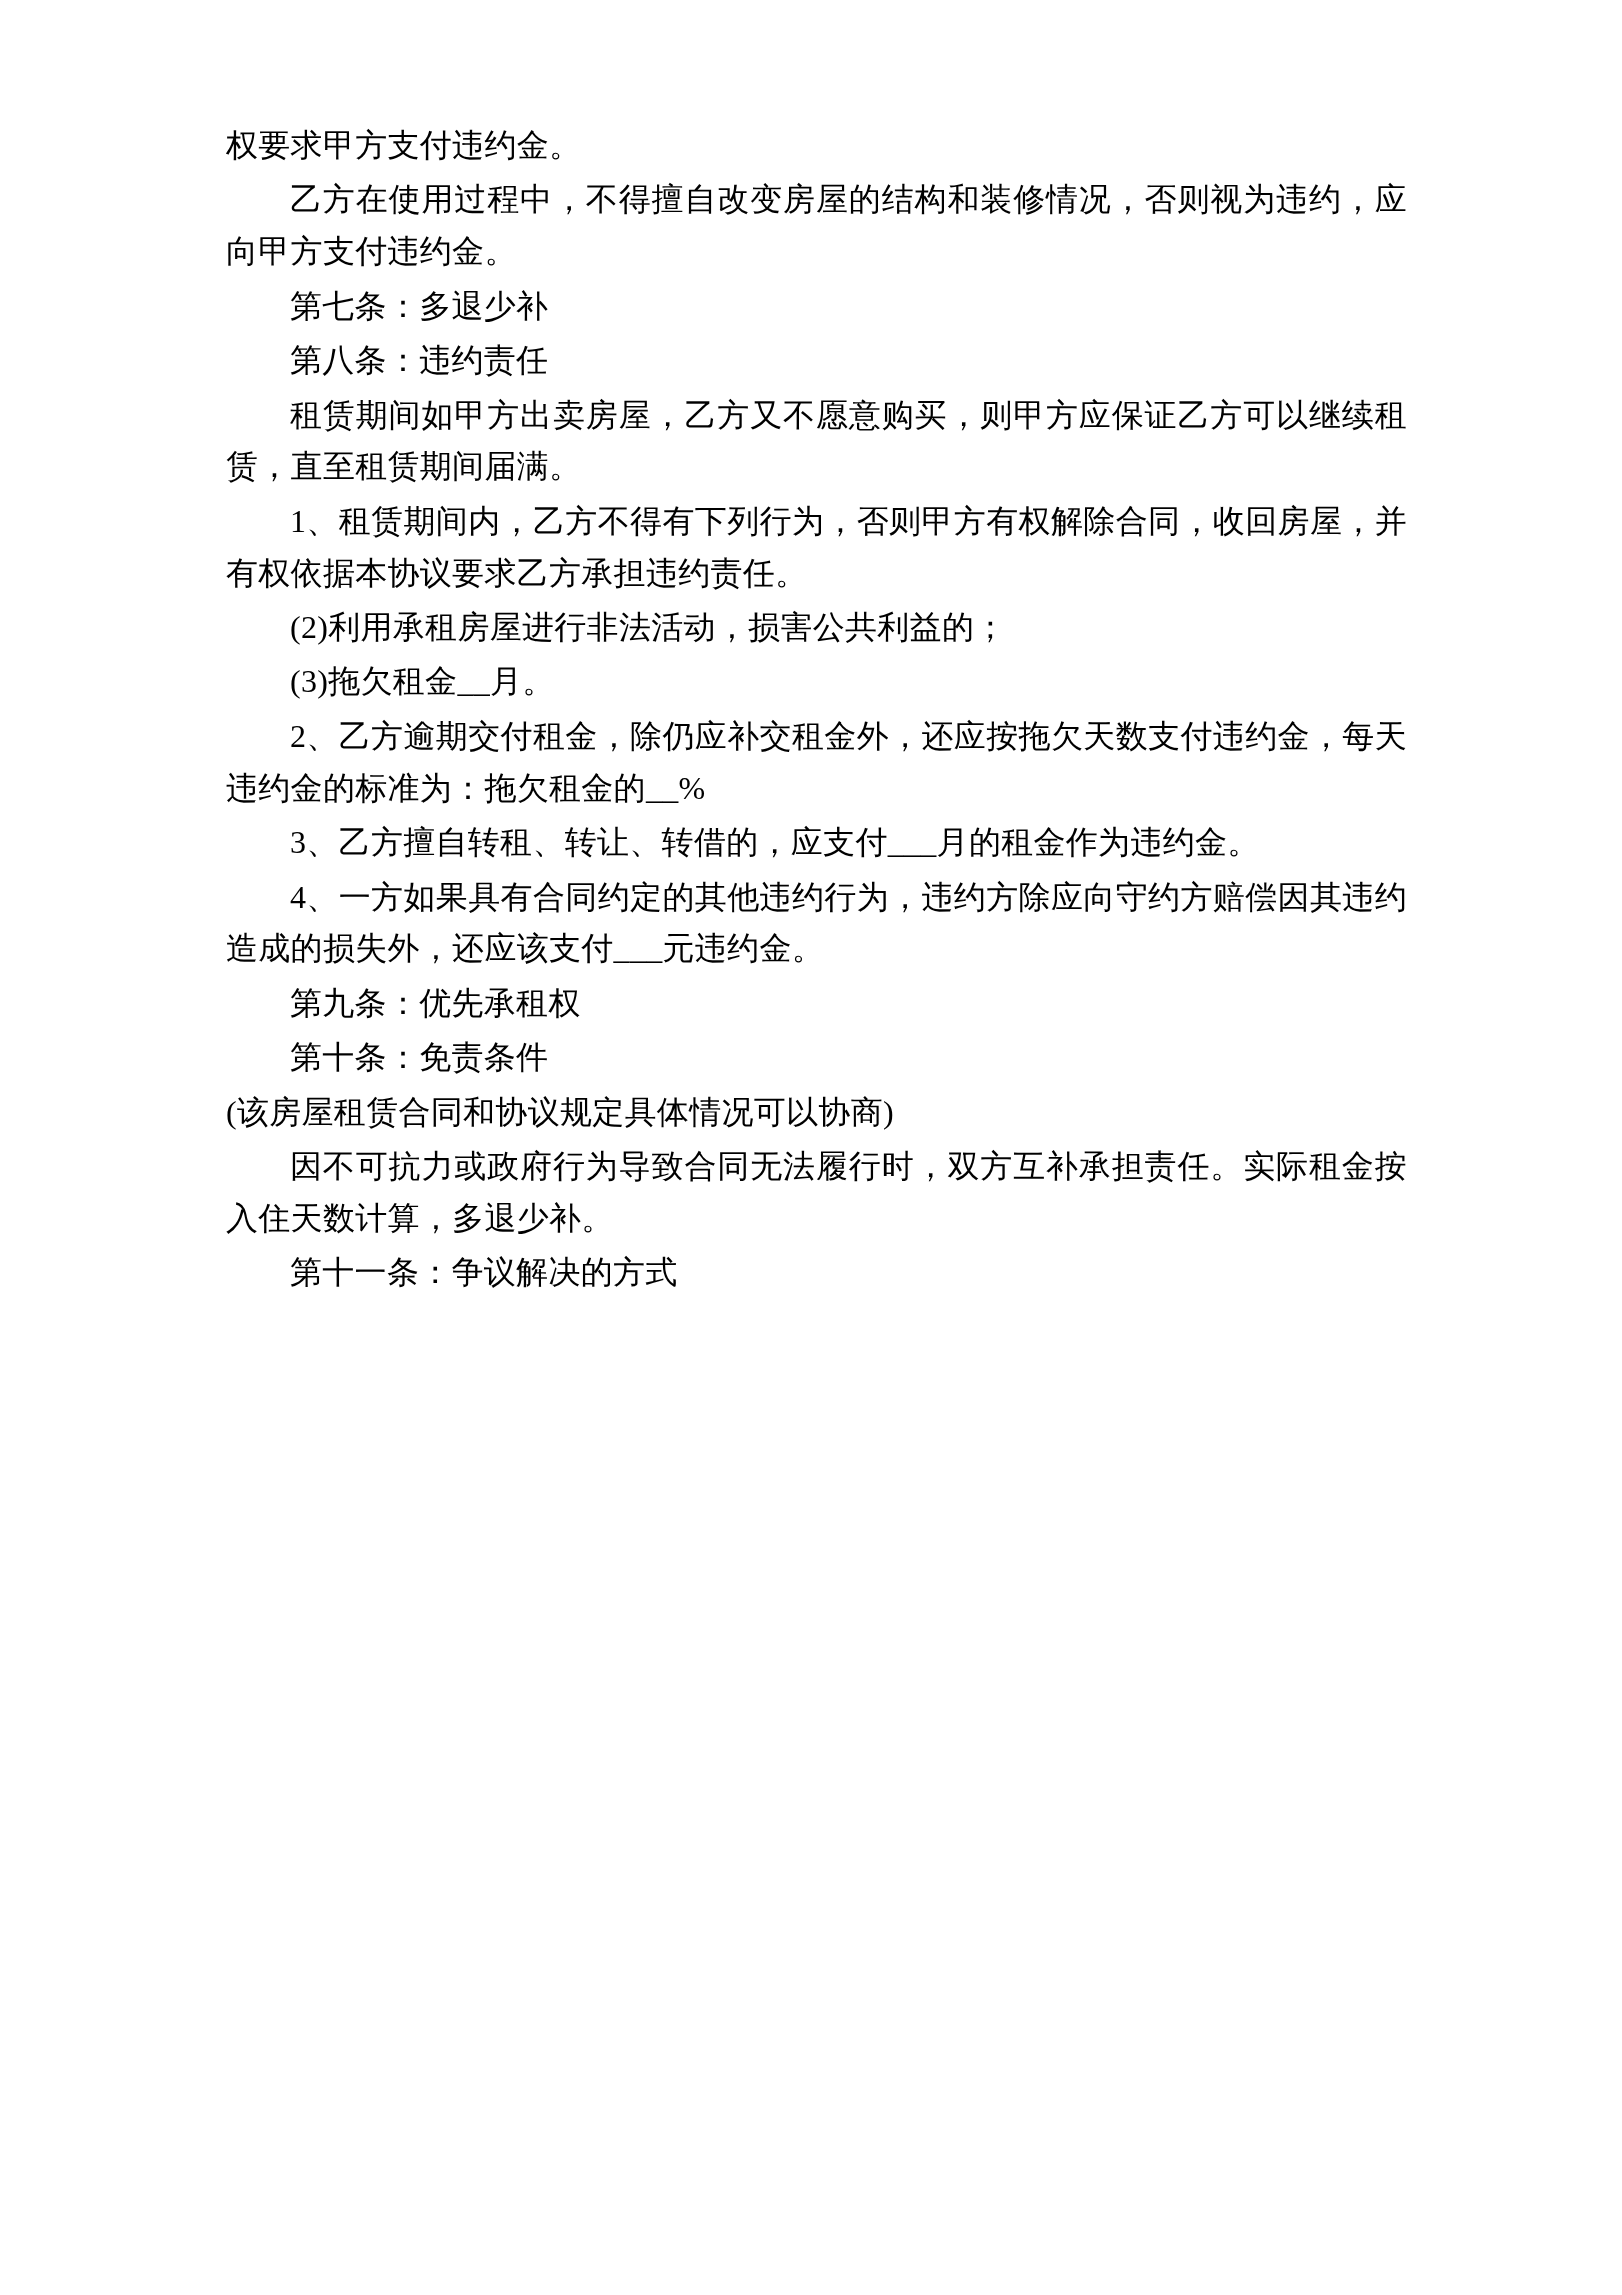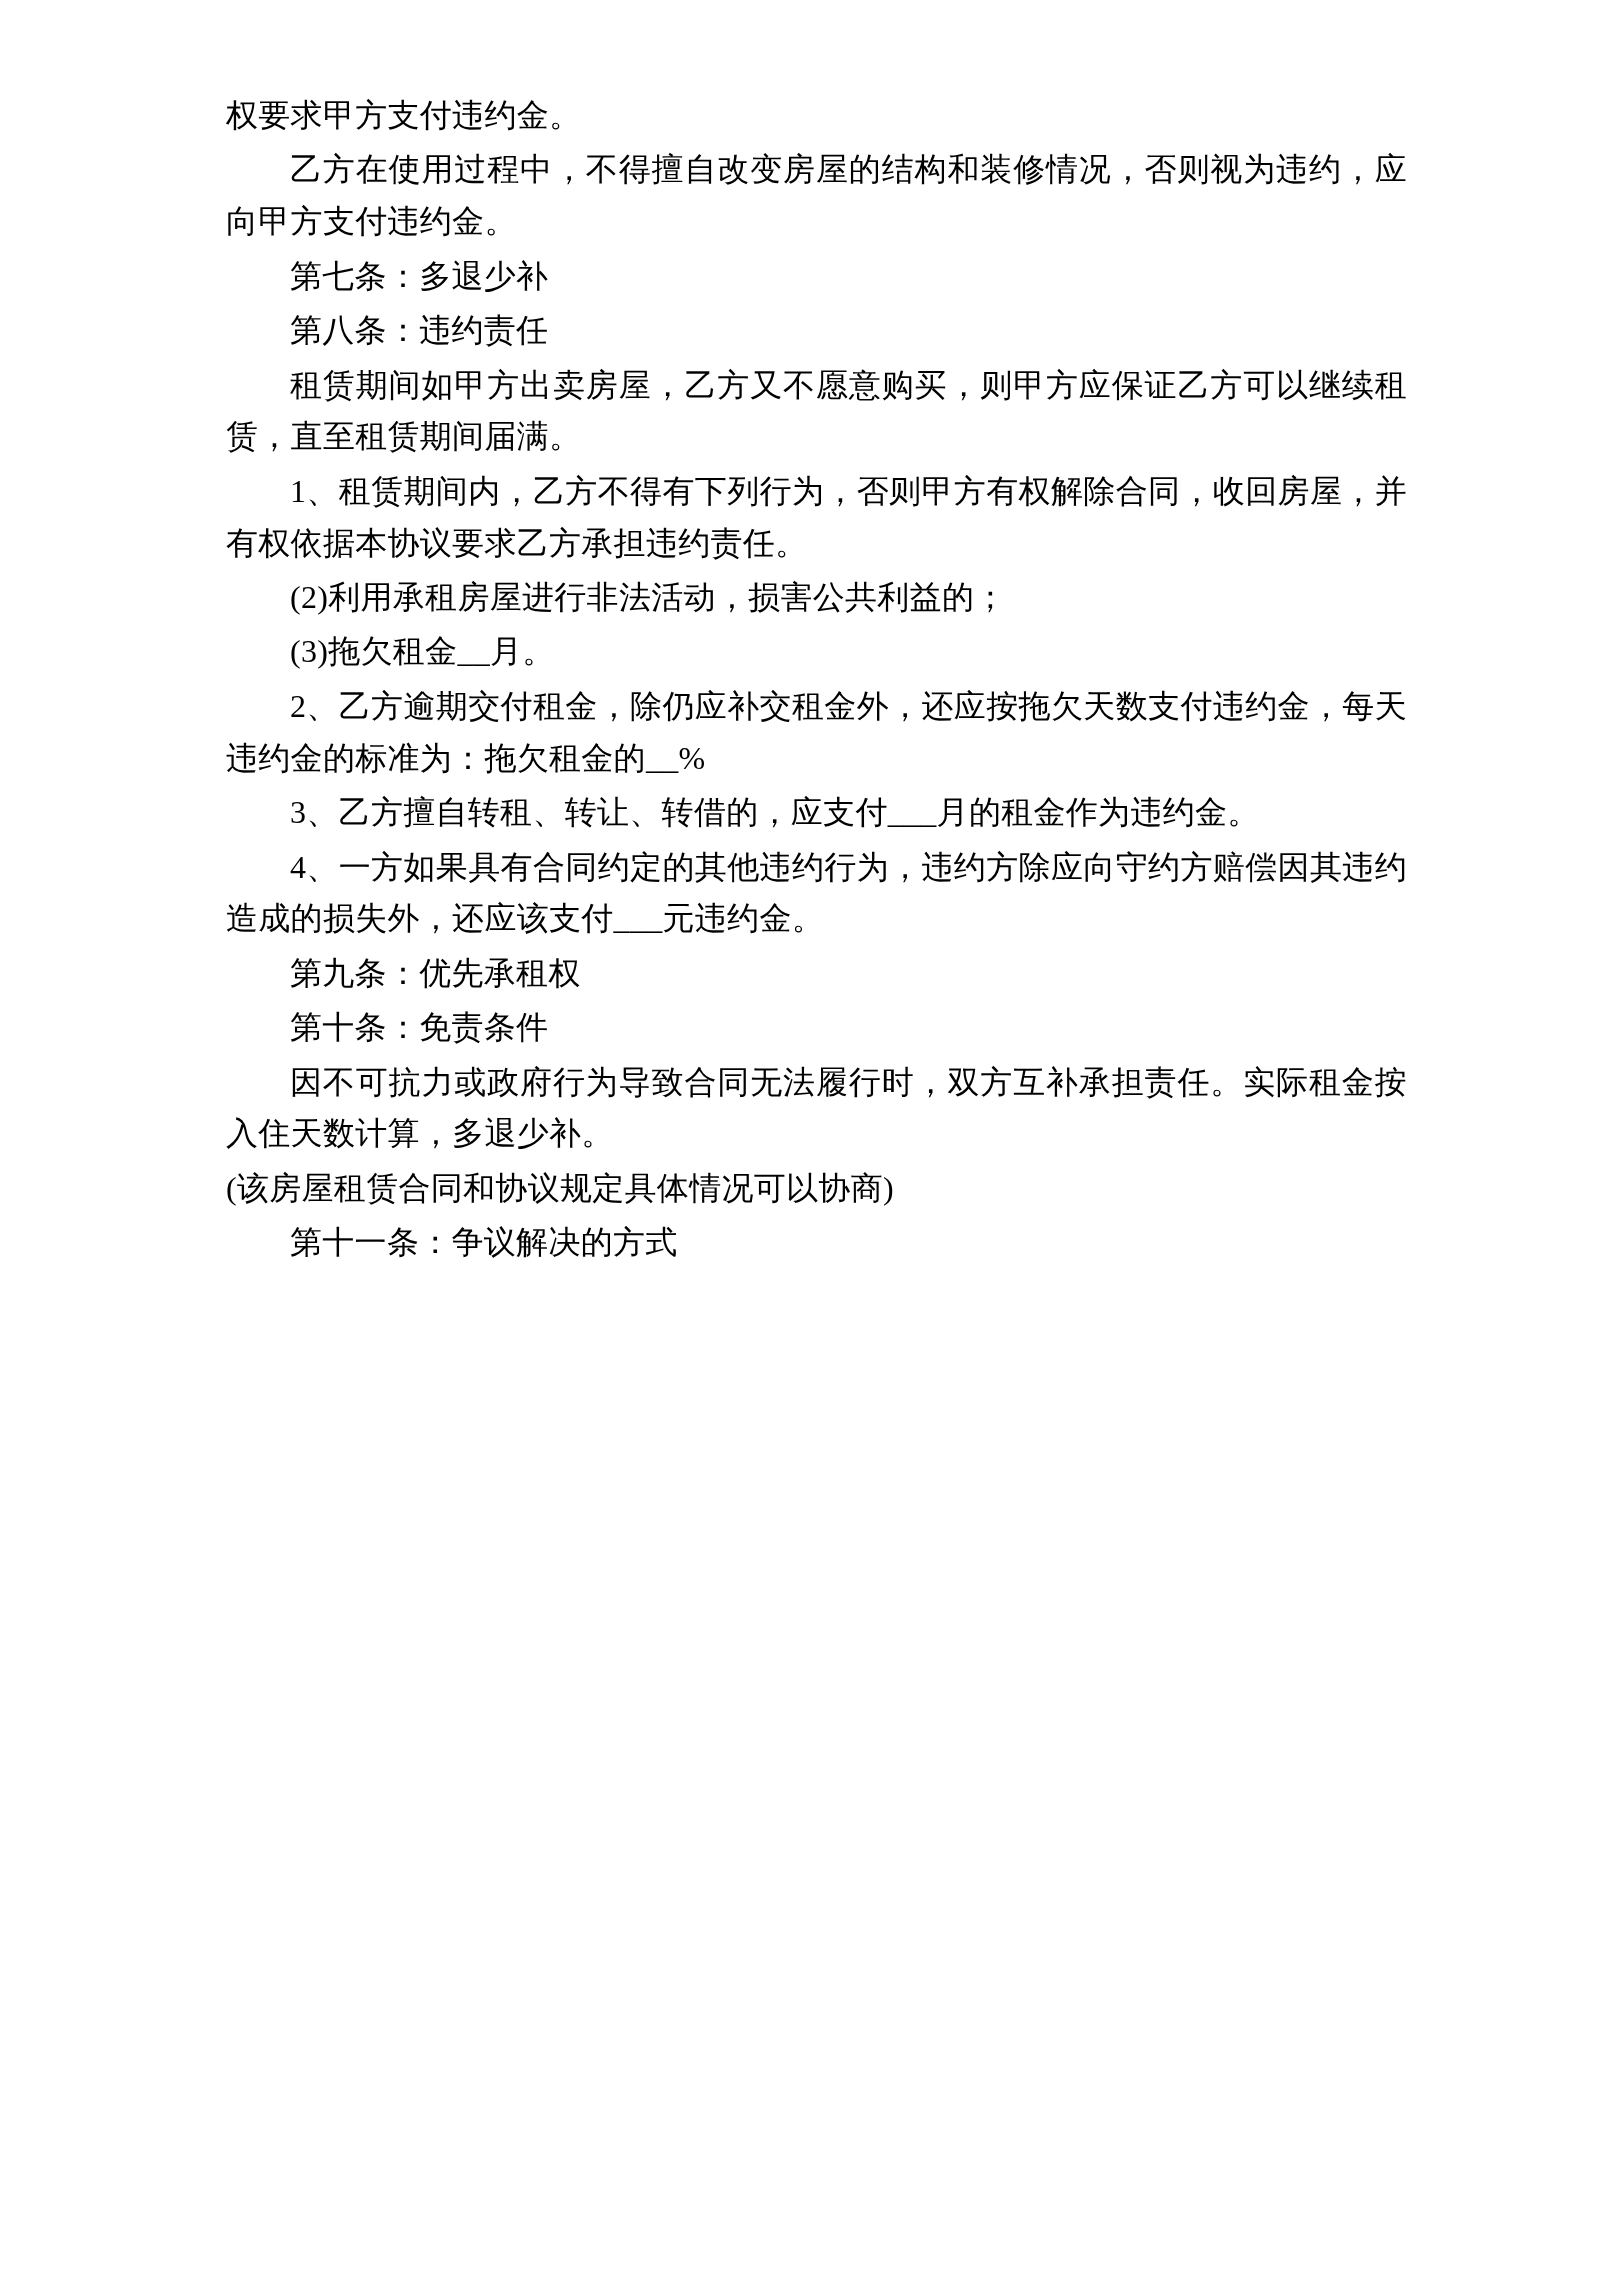--- a/index.html
+++ b/index.html
@@ -12,21 +12,21 @@
     height: 2295px;
     font-family: "Liberation Serif", "DejaVu Serif", serif;
     color: #000000;
     -webkit-font-smoothing: antialiased;
   }
   .page {
     position: relative;
     width: 1623px;
     height: 1761px;
     box-sizing: border-box;
-    padding: 90px 216px 170px 226px;
+    padding: 120px 216px 170px 226px;
     background: #ffffff;
   }
   .doc-body {
     font-size: 32px;
     line-height: 1.62;
     text-align: justify;
     text-justify: inter-ideograph;
     letter-spacing: 0.3px;
   }
   .para {
@@ -49,18 +49,18 @@
       <div class="para">第八条：违约责任</div>
       <div class="para">租赁期间如甲方出卖房屋，乙方又不愿意购买，则甲方应保证乙方可以继续租赁，直至租赁期间届满。</div>
       <div class="para">1、租赁期间内，乙方不得有下列行为，否则甲方有权解除合同，收回房屋，并有权依据本协议要求乙方承担违约责任。</div>
       <div class="para">(2)利用承租房屋进行非法活动，损害公共利益的；</div>
       <div class="para">(3)拖欠租金__月。</div>
       <div class="para">2、乙方逾期交付租金，除仍应补交租金外，还应按拖欠天数支付违约金，每天违约金的标准为：拖欠租金的__%</div>
       <div class="para">3、乙方擅自转租、转让、转借的，应支付___月的租金作为违约金。</div>
       <div class="para">4、一方如果具有合同约定的其他违约行为，违约方除应向守约方赔偿因其违约造成的损失外，还应该支付___元违约金。</div>
       <div class="para">第九条：优先承租权</div>
       <div class="para">第十条：免责条件</div>
+      <div class="para noindent">(该房屋租赁合同和协议规定具体情况可以协商)</div>
       <div class="para">因不可抗力或政府行为导致合同无法履行时，双方互补承担责任。实际租金按入住天数计算，多退少补。</div>
-      <div class="para noindent">(该房屋租赁合同和协议规定具体情况可以协商)</div>
       <div class="para">第十一条：争议解决的方式</div>
     </div>
 </div>
 
 
 </body></html>

